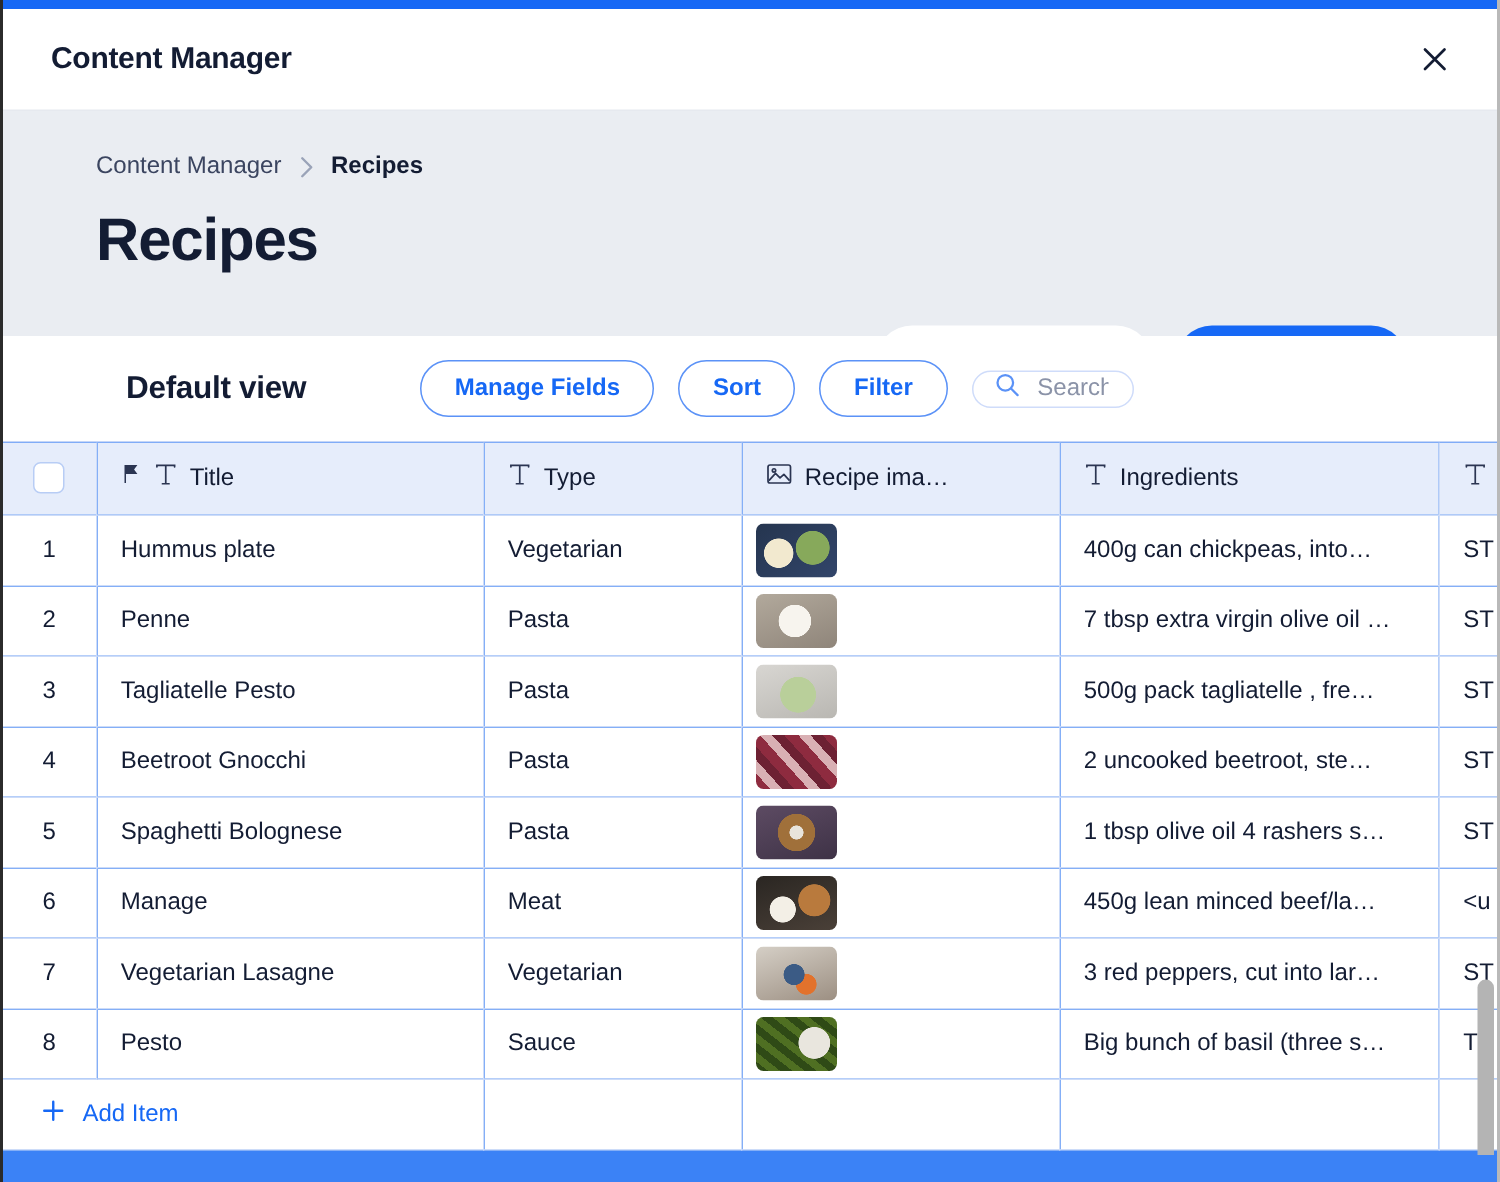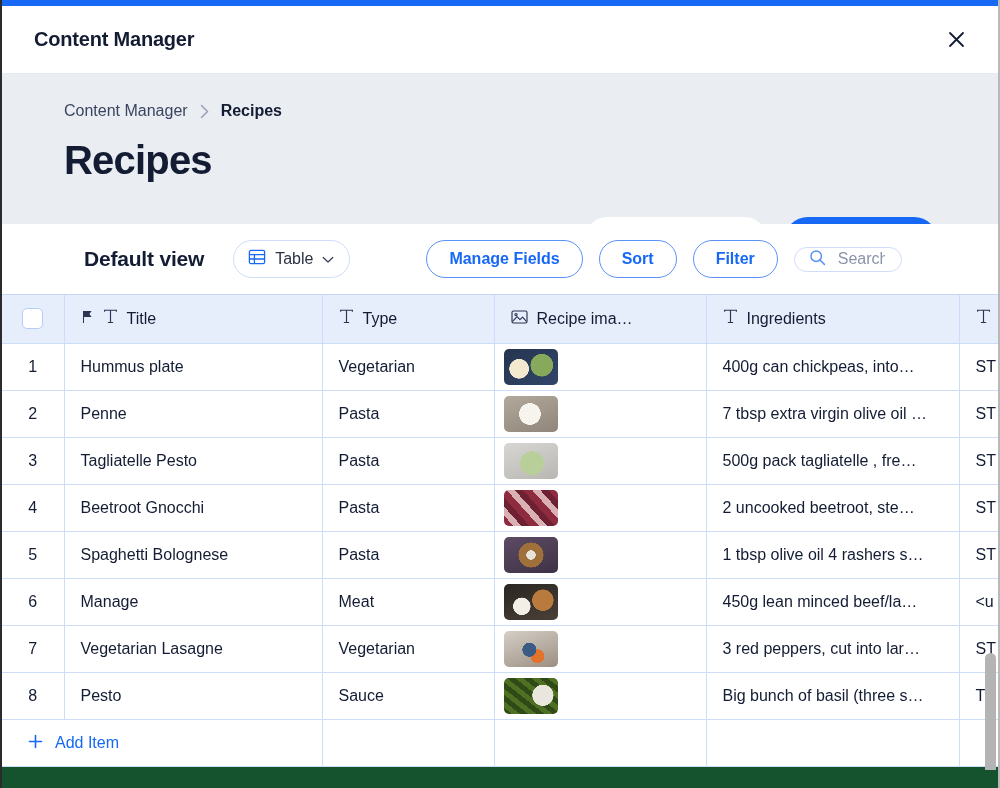--- a/index.html
+++ b/index.html
@@ -7,21 +7,21 @@
     margin: 0; padding: 0;
     width: 1000px; height: 788px;
     overflow: hidden;
     font-family: "Liberation Sans", sans-serif;
     background: #ffffff;
   }
   .app {
     position: relative;
     width: 1000px; height: 788px;
     overflow: hidden;
-    background: #14532d;
+    background: #3b82f6;
     border-left: 2px solid #2b2b2b;
     border-right: 2px solid #b9b9b9;
   }
 
   
   .accent-bar {
     height: 6px;
     background: #1668f5;
     width: 100%;
   }
@@ -338,34 +338,20 @@
             </svg>
         </span>
         <span>Add Item</span>
       </button>
     </div>
   </div>
 
   <div class="toolbar">
     <div class="view-name">Default view</div>
 
-    <div class="view-type">
-      <span>
-        <svg width="18" height="18" viewBox="0 0 18 18" fill="none" stroke="#1668f5" stroke-width="1.3">
-          <rect x="1.4" y="2.4" width="15.2" height="13.2" rx="1.6"></rect>
-          <path d="M1.4 6.6 H16.6 M1.4 11 H16.6 M6.4 6.6 V15.6"></path>
-        </svg>
-      </span>
-      <span class="view-type-label">Table</span>
-      <span>
-        <svg width="12" height="8" viewBox="0 0 12 8" fill="none" stroke="#3b4560" stroke-width="1.4" stroke-linecap="round" stroke-linejoin="round">
-            <path d="M1.2 1.6 L6 6 L10.8 1.6"></path>
-          </svg>
-      </span>
-    </div>
 
     <div class="tb-group">
       <button class="pill">Manage Fields</button>
       <button class="pill">Sort</button>
       <button class="pill">Filter</button>
     </div>
 
     <div class="search-pill">
       <span>
         <svg width="17" height="17" viewBox="0 0 17 17" fill="none" stroke="#5b92f7" stroke-width="1.5" stroke-linecap="round">

